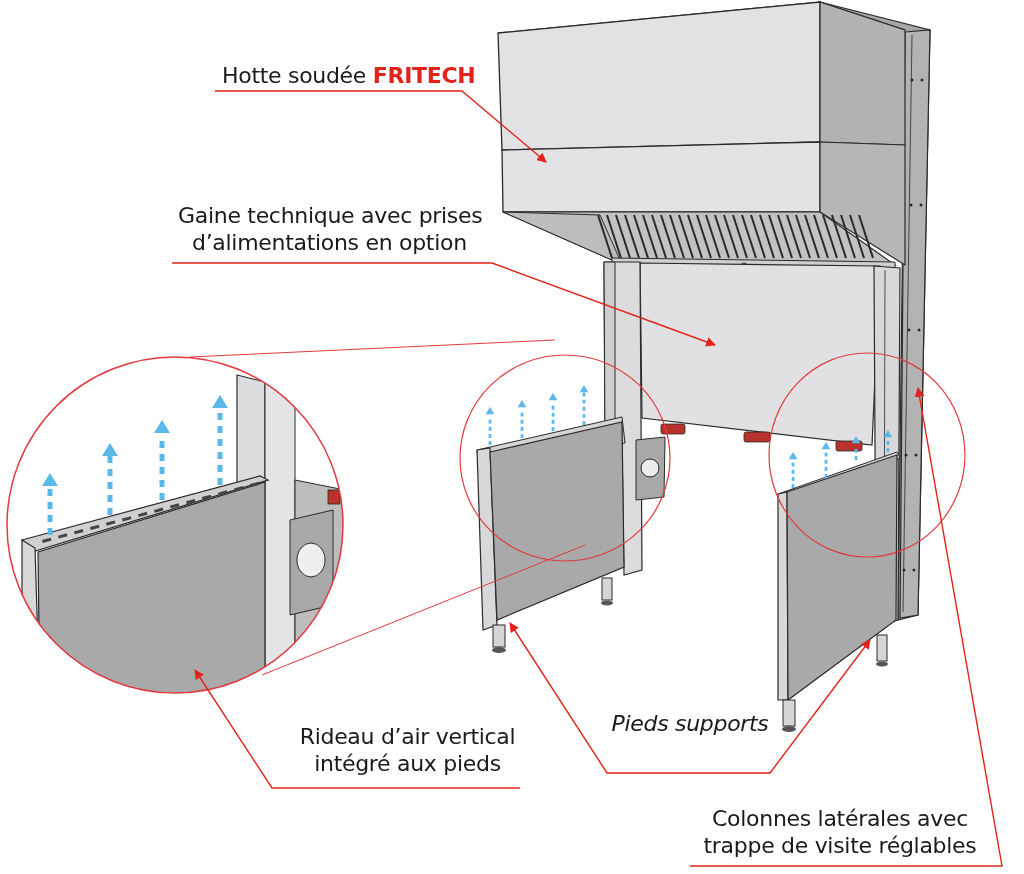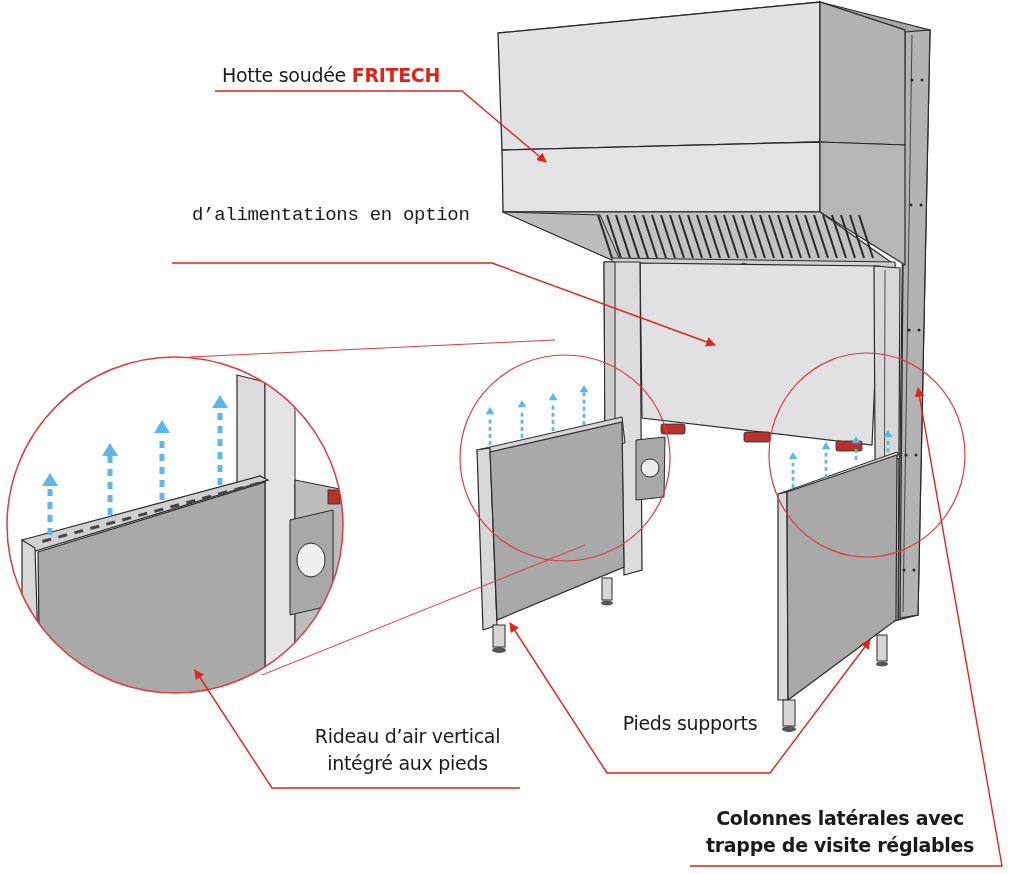--- a/index.html
+++ b/index.html
@@ -1,21 +1,21 @@
 <!DOCTYPE html>
 <html><head>
 <meta charset="utf-8">
 <style>
   html, body { margin: 0; padding: 0; background: #ffffff; }
   #stage { position: relative; width: 1024px; height: 874px; overflow: hidden; background: #ffffff; }
   svg#art { position: absolute; left: 0; top: 0; }
   .label {
     position: absolute;
     font-family: "DejaVu Sans", "Liberation Sans", sans-serif;
-    font-size: 19px;
+    font-size: 22px;
     line-height: 27px;
     color: #1a1a1a;
     white-space: nowrap;
     letter-spacing: -0.3px;
   }
   .label .line { display: block; }
   .center { text-align: center; }
   .brand { color: #e2231a; font-weight: bold; }
 </style>
 </head>
@@ -284,30 +284,31 @@
     <polyline points="690,866 1002,866 918,388" marker-end="url(#ah)"></polyline>
   </g>
 </svg>
 
 <div class="label" style="left:222px; top:62px;">
   <span>Hotte soudée</span>
   <span class="brand">FRITECH</span>
 </div>
 
 <div class="label" style="left:178px; top:202px;">
-  <span class="line" style="padding-left:14px;font-family:Liberation Mono, monospace;">d’alimentations en option</span>
+  <span class="line">Gaine technique avec prises</span>
+  <span class="line" style="padding-left:14px;">d’alimentations en option</span>
 </div>
 
 <div class="label center" style="left:295px; top:723px; width:225px;">
   <span class="line">Rideau d’air vertical</span>
   <span class="line">intégré aux pieds</span>
 </div>
 
-<div class="label center" style="left:605px; top:710px; width:170px;">
+<div class="label center" style="left:605px; top:710px; width:170px;font-style:italic;">
   <span class="line">Pieds supports</span>
 </div>
 
-<div class="label center" style="left:690px; top:805px; width:300px;font-weight:bold;">
+<div class="label center" style="left:690px; top:805px; width:300px;">
   <span class="line">Colonnes latérales avec</span>
   <span class="line">trappe de visite réglables</span>
 </div>
 
 </div>
 
 </body></html>

